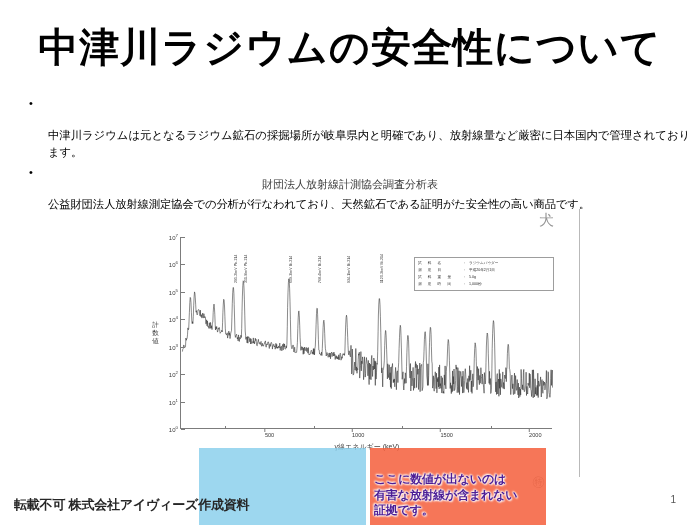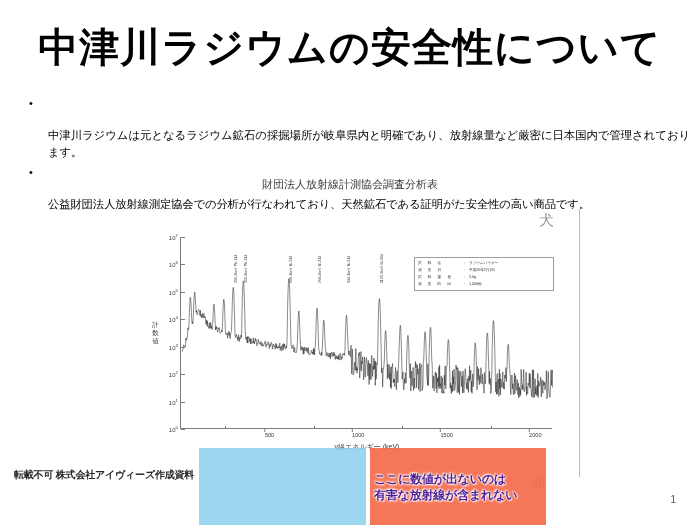--- a/index.html
+++ b/index.html
@@ -117,21 +117,21 @@
     left:374px;top:297px;font-size:12px;line-height:15.5px;letter-spacing:-0.2px;
   }
   
   .artifact{position:absolute;color:#9a9a9a;opacity:.55;pointer-events:none;}
   .artifact-glyph{
     font-size:15px;color:#7a7a7a;opacity:.8;
     font-family:"DejaVu Sans",sans-serif;
   }
   
   .footer-left{
-    position:absolute;left:14px;top:468px;font-size:10px;font-weight:700;
+    position:absolute;left:14px;top:496px;font-size:13px;font-weight:700;
     color:#262626;white-space:nowrap;letter-spacing:-0.2px;
   }
   .footer-page{
     position:absolute;right:24px;top:494px;font-size:10px;color:#555;
   }
 </style>
 </head>
 <body>
 
 <div class="slide-title">中津川ラジウムの安全性について</div>
@@ -222,18 +222,19 @@
     <div class="artifact artifact-glyph" style="left:440px;top:264px;font-size:13px;">㊕</div>
 
   </div>
 
   <div class="box-blue"></div>
   <div class="box-red"></div>
 
   <div class="callout callout-red">
     <div>ここに数値が出ないのは</div>
     <div>有害な放射線が含まれない</div>
+    <div>証拠です。</div>
   </div>
 
 </div>
 
 <div class="footer-left">転載不可 株式会社アイヴィーズ作成資料</div>
 <div class="footer-page">1</div>
 
 </body></html>

